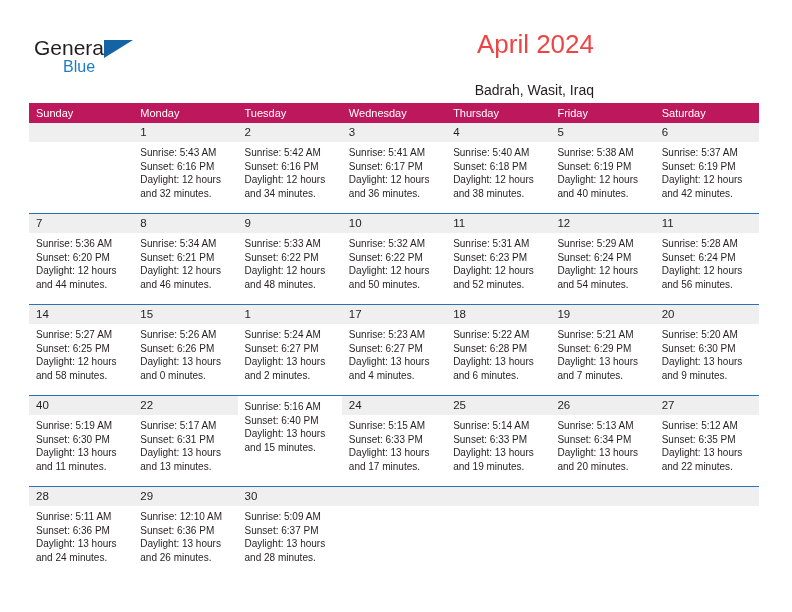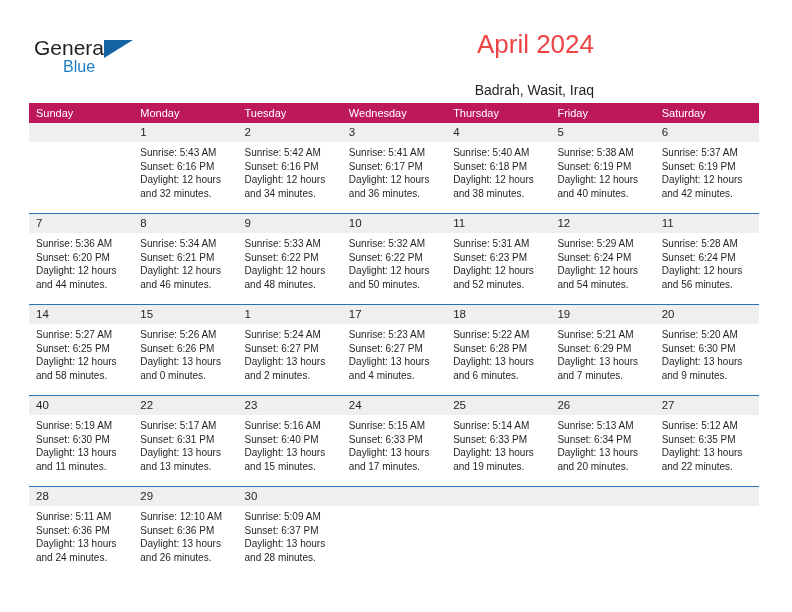--- a/index.html
+++ b/index.html
@@ -378,21 +378,20 @@
           <div class="cell">
             <div class="daynum">22</div>
             <div class="details">
               <div>Sunrise: 5:17 AM</div>
               <div>Sunset: 6:31 PM</div>
               <div>Daylight: 13 hours</div>
               <div>and 13 minutes.</div>
             </div>
           </div>
           <div class="cell">
-            <div class="daynum">23</div>
             <div class="details">
               <div>Sunrise: 5:16 AM</div>
               <div>Sunset: 6:40 PM</div>
               <div>Daylight: 13 hours</div>
               <div>and 15 minutes.</div>
             </div>
           </div>
           <div class="cell">
             <div class="daynum">24</div>
             <div class="details">

